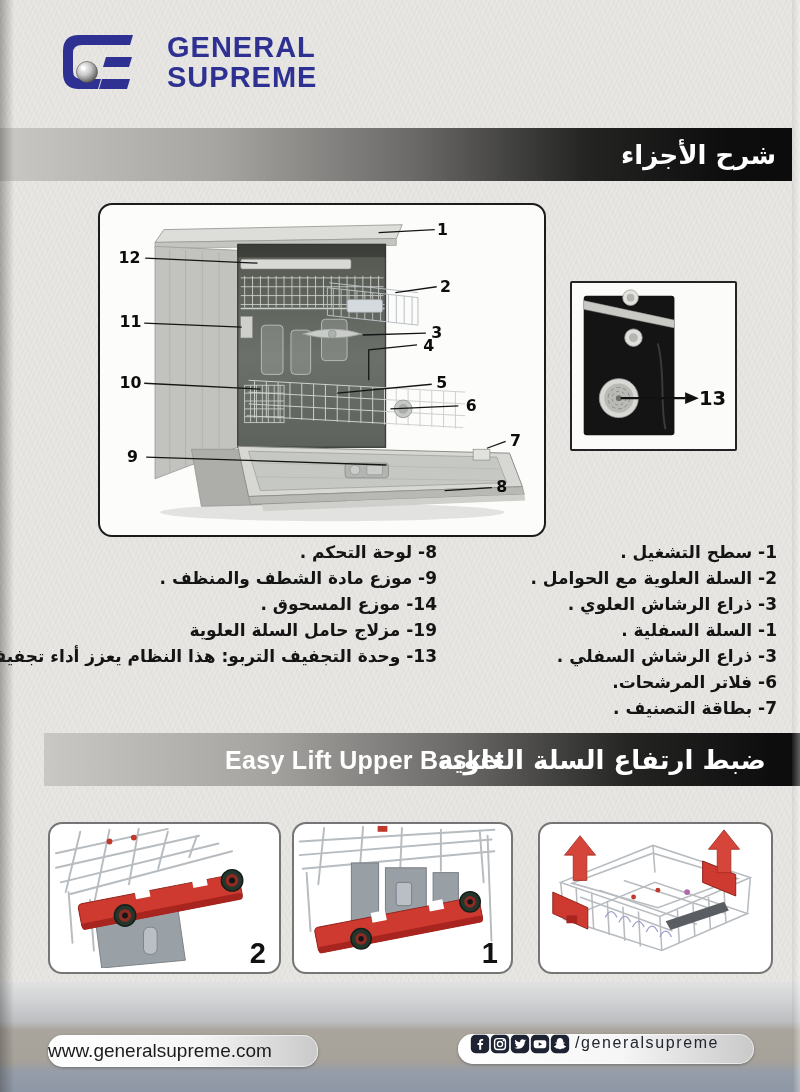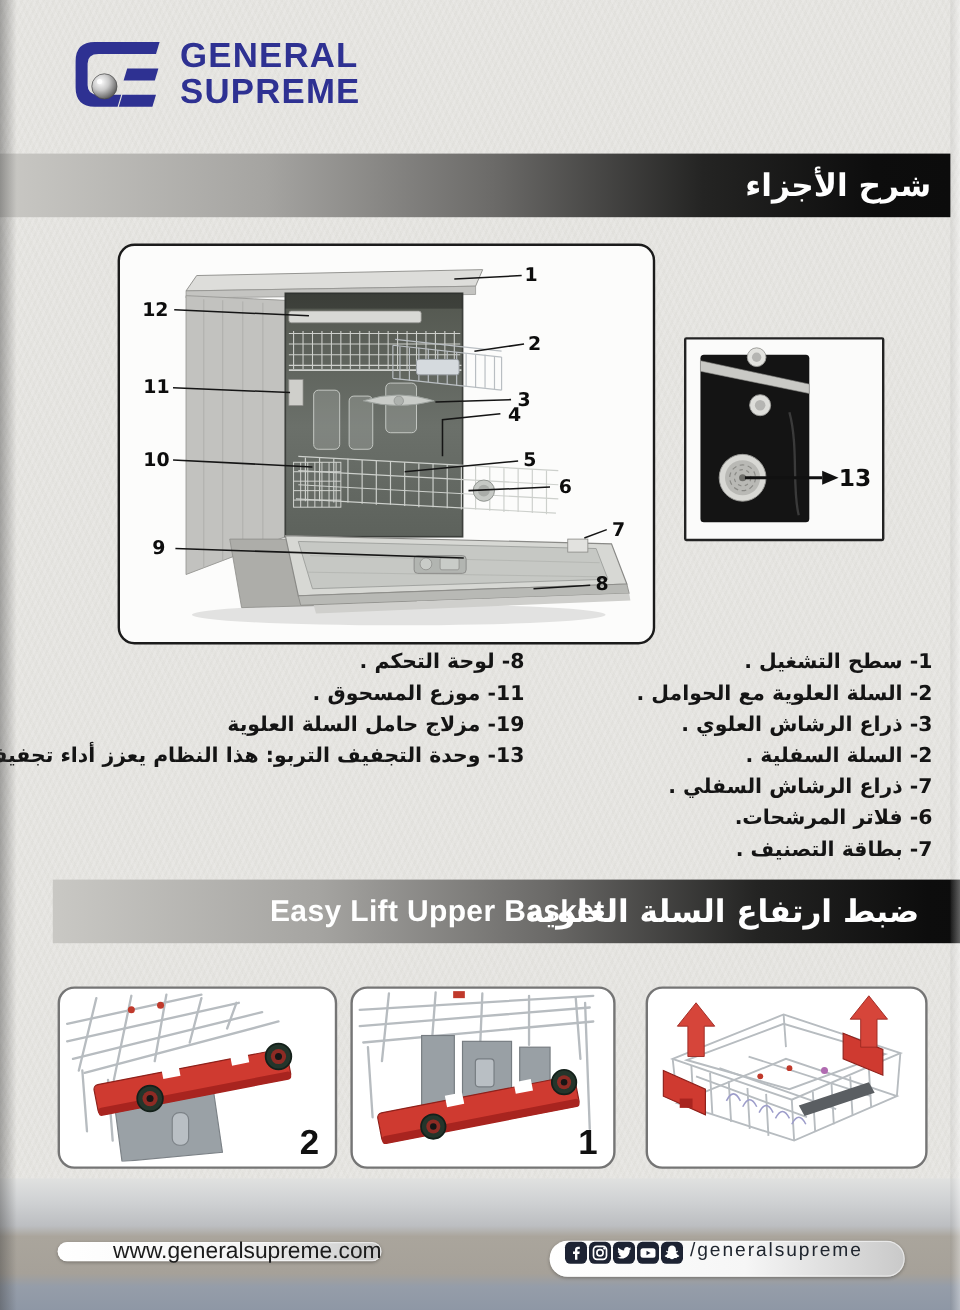--- a/index.html
+++ b/index.html
@@ -7,21 +7,21 @@
         background:#e8e7e3;font-family:"DejaVu Sans",sans-serif;
         background-image:
           repeating-linear-gradient(115deg, rgba(0,0,0,.016) 0 2px, rgba(255,255,255,.02) 2px 4px),
           repeating-linear-gradient(245deg, rgba(0,0,0,.012) 0 3px, rgba(255,255,255,.018) 3px 6px);}
   .edge-left{position:absolute;left:0;top:0;width:14px;height:100%;z-index:60;
         background:linear-gradient(90deg, rgba(50,50,50,.38), rgba(50,50,50,0));}
   .edge-right{position:absolute;right:0;top:0;width:8px;height:100%;z-index:60;
         background:linear-gradient(270deg, rgba(255,255,255,.35), rgba(120,120,120,.12));}
 
   
-  .logo{position:absolute;left:57px;top:30px;display:flex;align-items:center;gap:11px;}
+  .logo{position:absolute;left:57px;top:30px;display:flex;align-items:center;gap:28px;}
   .logo-text{color:#2e3192;font-family:"Liberation Sans",sans-serif;font-weight:bold;
         font-size:29px;line-height:30px;letter-spacing:1px;}
 
   
   .bar{position:absolute;left:0;width:792px;height:53px;
         background:linear-gradient(90deg,#c9c8c4 0%,#a5a4a1 28%,#6b6a68 52%,#242423 74%,#0d0d0d 92%,#0c0c0c 100%);}
   .bar-1{top:128px;}
   .bar-2{top:733px;margin-left:44px;}
   .bar .ar{position:absolute;right:16px;top:50%;transform:translateY(-50%);
         color:#fff;font-weight:bold;font-size:26px;direction:rtl;white-space:nowrap;}
@@ -50,21 +50,21 @@
   .step-c{left:538px;width:231px;}
   .step-label{position:absolute;right:13px;bottom:2px;color:#111;
         font-family:"Liberation Sans",sans-serif;font-weight:bold;font-size:29px;}
 
   
   .footer{position:absolute;left:0;top:982px;width:800px;height:110px;
         background:linear-gradient(180deg,#e0e1e0 0%,#cfd1d3 18%,#bcbec1 36%,#aaa59c 44%,#a6a199 72%,#959da9 82%,#8e97a5 100%);}
   .pill{position:absolute;border-radius:15px;
         background:linear-gradient(90deg,#ffffff 0%,#f6f6f6 55%,#c9c9c9 100%);
         box-shadow:0 1px 3px rgba(0,0,0,.3), inset 0 0 0 1px rgba(255,255,255,.55);}
-  .pill-web{left:48px;top:53px;width:270px;height:16px;display:flex;align-items:center;justify-content:flex-end;}
+  .pill-web{left:48px;top:53px;width:270px;height:32px;display:flex;align-items:center;justify-content:flex-start;}
   .pill-web span{font-family:"Liberation Sans",sans-serif;font-size:19px;color:#1c1c1c;}
   .pill-social{left:458px;top:52px;width:296px;height:30px;display:flex;align-items:flex-start;
         gap:0;padding-left:12px;box-sizing:border-box;}
   .handle{font-family:"Liberation Sans",sans-serif;font-size:16px;letter-spacing:1.6px;
         color:#20262f;margin-left:5px;white-space:nowrap;}
   .soc{flex:0 0 auto;display:block;}
 </style>
 </head>
 <body>
 
@@ -222,29 +222,30 @@
       <line x1="50" y1="118" x2="116" y2="118" stroke="#111" stroke-width="2.5"></line>
       <polygon points="116,112 130,118 116,124" fill="#111"></polygon>
       <text x="144" y="125" font-family="DejaVu Sans, sans-serif" font-size="20" font-weight="bold" fill="#0d0d0d" text-anchor="middle">13</text>
     </svg>
   </div>
 
   <div class="parts-col parts-right" dir="rtl">
     <div>1- سطح التشغيل .</div>
     <div>2- السلة العلوية مع الحوامل .</div>
     <div>3- ذراع الرشاش العلوي .</div>
-    <div>2- السلة السفلية .</div>
-    <div>7- ذراع الرشاش السفلي .</div>
+    <div>1- السلة السفلية .</div>
+    <div>3- ذراع الرشاش السفلي .</div>
     <div>6- فلاتر المرشحات.</div>
     <div>7- بطاقة التصنيف .</div>
   </div>
 
   <div class="parts-col parts-left" dir="rtl">
     <div>8- لوحة التحكم .</div>
-    <div>11- موزع المسحوق .</div>
+    <div>9- موزع مادة الشطف والمنظف .</div>
+    <div>14- موزع المسحوق .</div>
     <div>19- مزلاج حامل السلة العلوية</div>
     <div>13- وحدة التجفيف التربو: هذا النظام يعزز أداء تجفيف ألأطباق.</div>
   </div>
 
   <div class="bar bar-2">
     <span class="en">Easy Lift Upper Basket</span>
     <span class="ar">ضبط ارتفاع السلة العلوية</span>
   </div>
 
   <div class="step step-a">

